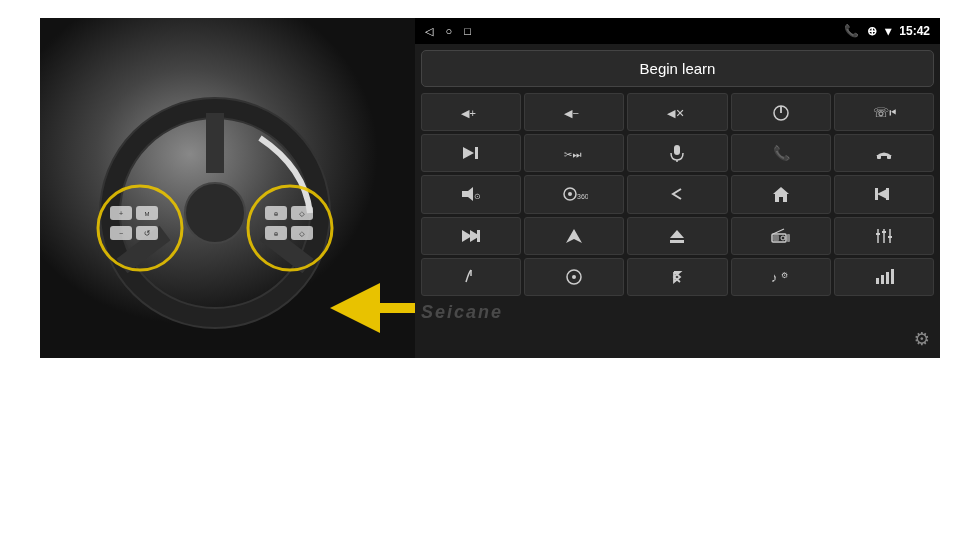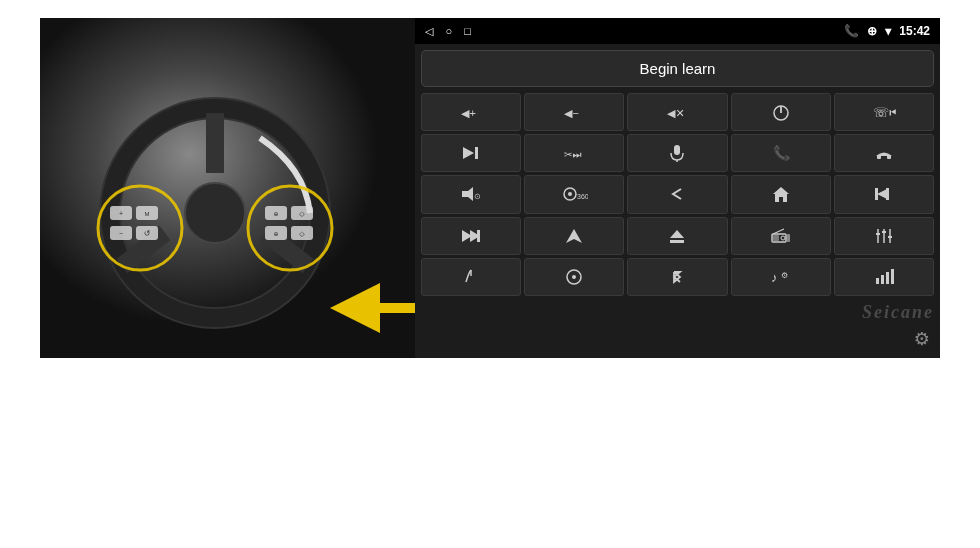--- a/index.html
+++ b/index.html
@@ -150,28 +150,27 @@
       display: flex;
       align-items: center;
       justify-content: center;
       cursor: pointer;
       color: #ddd;
       font-size: 16px;
       min-height: 38px;
     }
 
     .seicane-watermark {
-      text-align: right;
+      text-align: left;
       color: rgba(180,180,180,0.3);
       font-size: 18px;
       font-style: italic;
       font-weight: bold;
       padding: 2px 0 1px;
       letter-spacing: 2px;
-      font-family: Liberation Serif, serif;
     }
 
     .gear-icon-bottom {
       display: flex;
       justify-content: flex-end;
       padding-right: 4px;
       padding-bottom: 2px;
       color: #888;
       font-size: 18px;
     }

